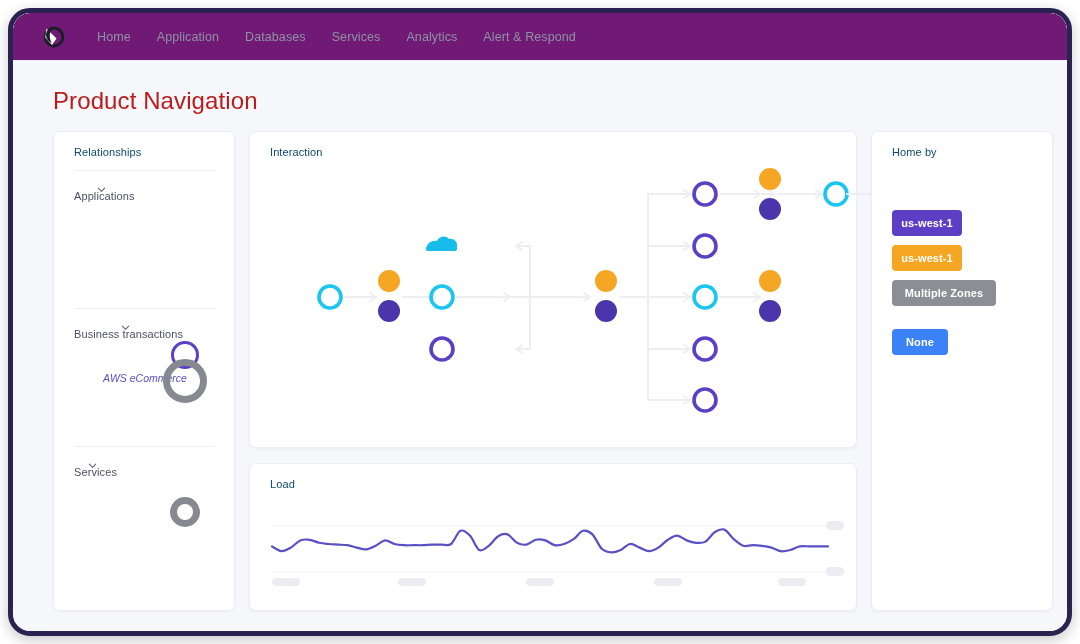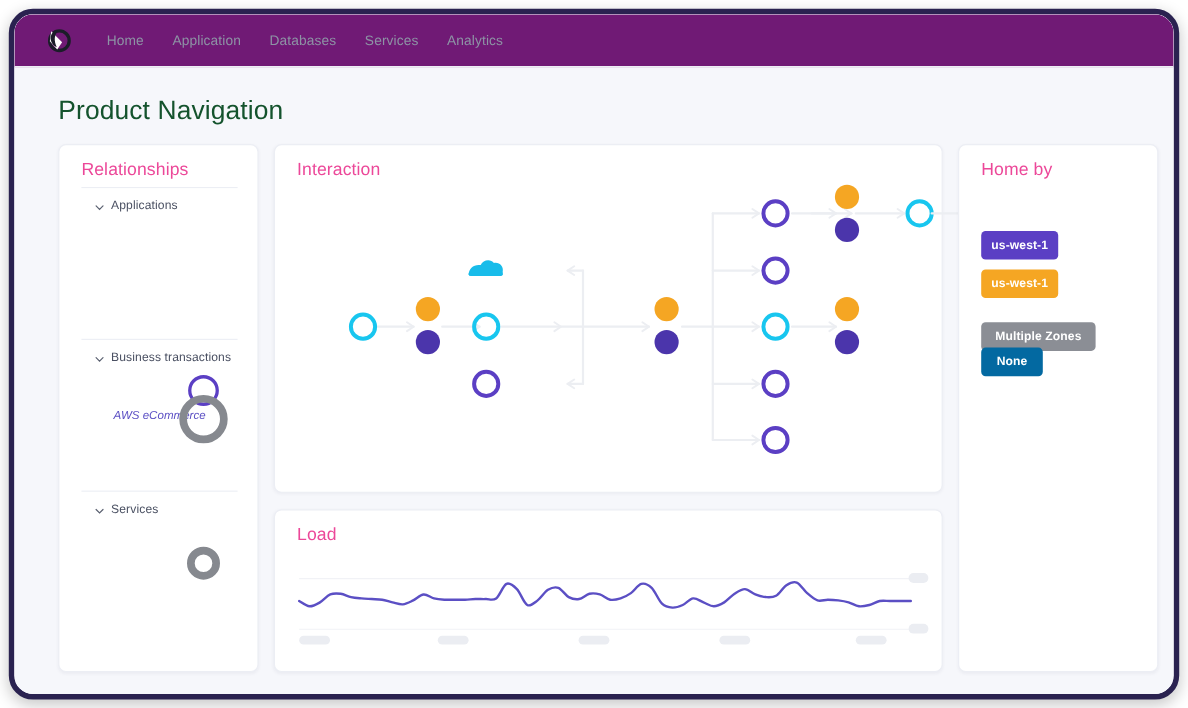--- a/index.html
+++ b/index.html
@@ -49,47 +49,47 @@
   }
   .navitem.active {
     color: #1e2230; font-weight: bold;
     background: #f7f8fa;
     border: 1px solid #e6e8ef;
   }
 
   
   #pagetitle {
     position: absolute; left: 40px; top: 74px;
-    font-size: 24px; color: #14532d; font-weight: normal;
+    font-size: 24px; color: #b91c1c; font-weight: normal;
     letter-spacing: .1px;
   }
 
   
   .card {
     position: absolute;
     background: #ffffff;
     border: 1px solid #eceef4;
     border-radius: 7px;
     box-shadow: 0 1px 3px rgba(40,45,70,0.05);
   }
   #card-relationships { left: 40px; top: 118px; width: 182px; height: 480px; }
   #card-interaction   { left: 236px; top: 118px; width: 608px; height: 317px; }
   #card-load          { left: 236px; top: 450px; width: 608px; height: 148px; }
   #card-groupby       { left: 858px; top: 118px; width: 182px; height: 480px; }
 
   .card-title {
     position: absolute; left: 20px; top: 14px;
-    font-size: 16px; color: #ec4899; letter-spacing: .1px;
+    font-size: 11px; color: #0c4a6e; letter-spacing: .1px;
   }
 
   
   .rel-divider {
     position: absolute; left: 20px; width: 142px; height: 1px; background: #eceef4;
   }
-  .rel-section { position: absolute; left: 32px; display: flex; align-items: flex-start; }
+  .rel-section { position: absolute; left: 20px; display: flex; align-items: center; flex-direction: column; }
   .chev {
     width: 9px; height: 9px; margin-right: 6px; position: relative; top: -1px;
   }
   .rel-label { font-size: 11px; color: #4a5062; letter-spacing: .1px; }
 
   .ring {
     position: absolute; border-radius: 50%;
     background: transparent;
   }
   .node-caption {
@@ -137,20 +137,21 @@
         <path d="M6.6 6.0 C5.0 8.1 4.6 10.6 5.4 13.2 C6.2 15.9 8.2 18.0 10.6 19.0
                  C9.2 16.0 8.6 13.3 8.8 10.8 C8.95 8.9 9.5 7.3 10.4 5.9 Z" fill="#1b1d29"></path>
       </svg>
     </div>
     <div class="navitems">
       <div class="navitem">Home</div>
       <div class="navitem">Application</div>
       <div class="navitem">Databases</div>
       <div class="navitem">Services</div>
       <div class="navitem">Analytics</div>
+      <div class="navitem">Alert &amp; Respond</div>
     </div>
   </div>
 
   <div id="pagetitle">Product Navigation</div>
 
   <div class="card" id="card-relationships">
     <div class="card-title">Relationships</div>
 
     <div class="rel-divider" style="top:38px"></div>
     <div class="rel-divider" style="top:176px"></div>
@@ -302,18 +303,18 @@
     <div class="pill" style="left:404px; top:114px; width:28px; height:8px;"></div>
     <div class="pill" style="left:528px; top:114px; width:28px; height:8px;"></div>
     <div class="pill" style="left:576px; top:57px;  width:18px; height:9px;"></div>
     <div class="pill" style="left:576px; top:103px; width:18px; height:9px;"></div>
   </div>
 
   <div class="card" id="card-groupby">
     <div class="card-title">Home by</div>
     <div class="chip" style="top:78px;  width:70px;  background:#5b3fc4;">us-west-1</div>
     <div class="chip" style="top:113px; width:70px;  background:#f5a623;">us-west-1</div>
-    <div class="chip" style="top:148px; width:104px; background:#8b8e95;margin-top:13px;">Multiple Zones</div>
-    <div class="chip" style="top:184px; width:56px;  background:#0369a1;">None</div>
+    <div class="chip" style="top:148px; width:104px; background:#8b8e95;">Multiple Zones</div>
+    <div class="chip" style="top:197px; width:56px;  background:#3b82f6;">None</div>
   </div>
 
 </div>
 </div>
 
 </body></html>

